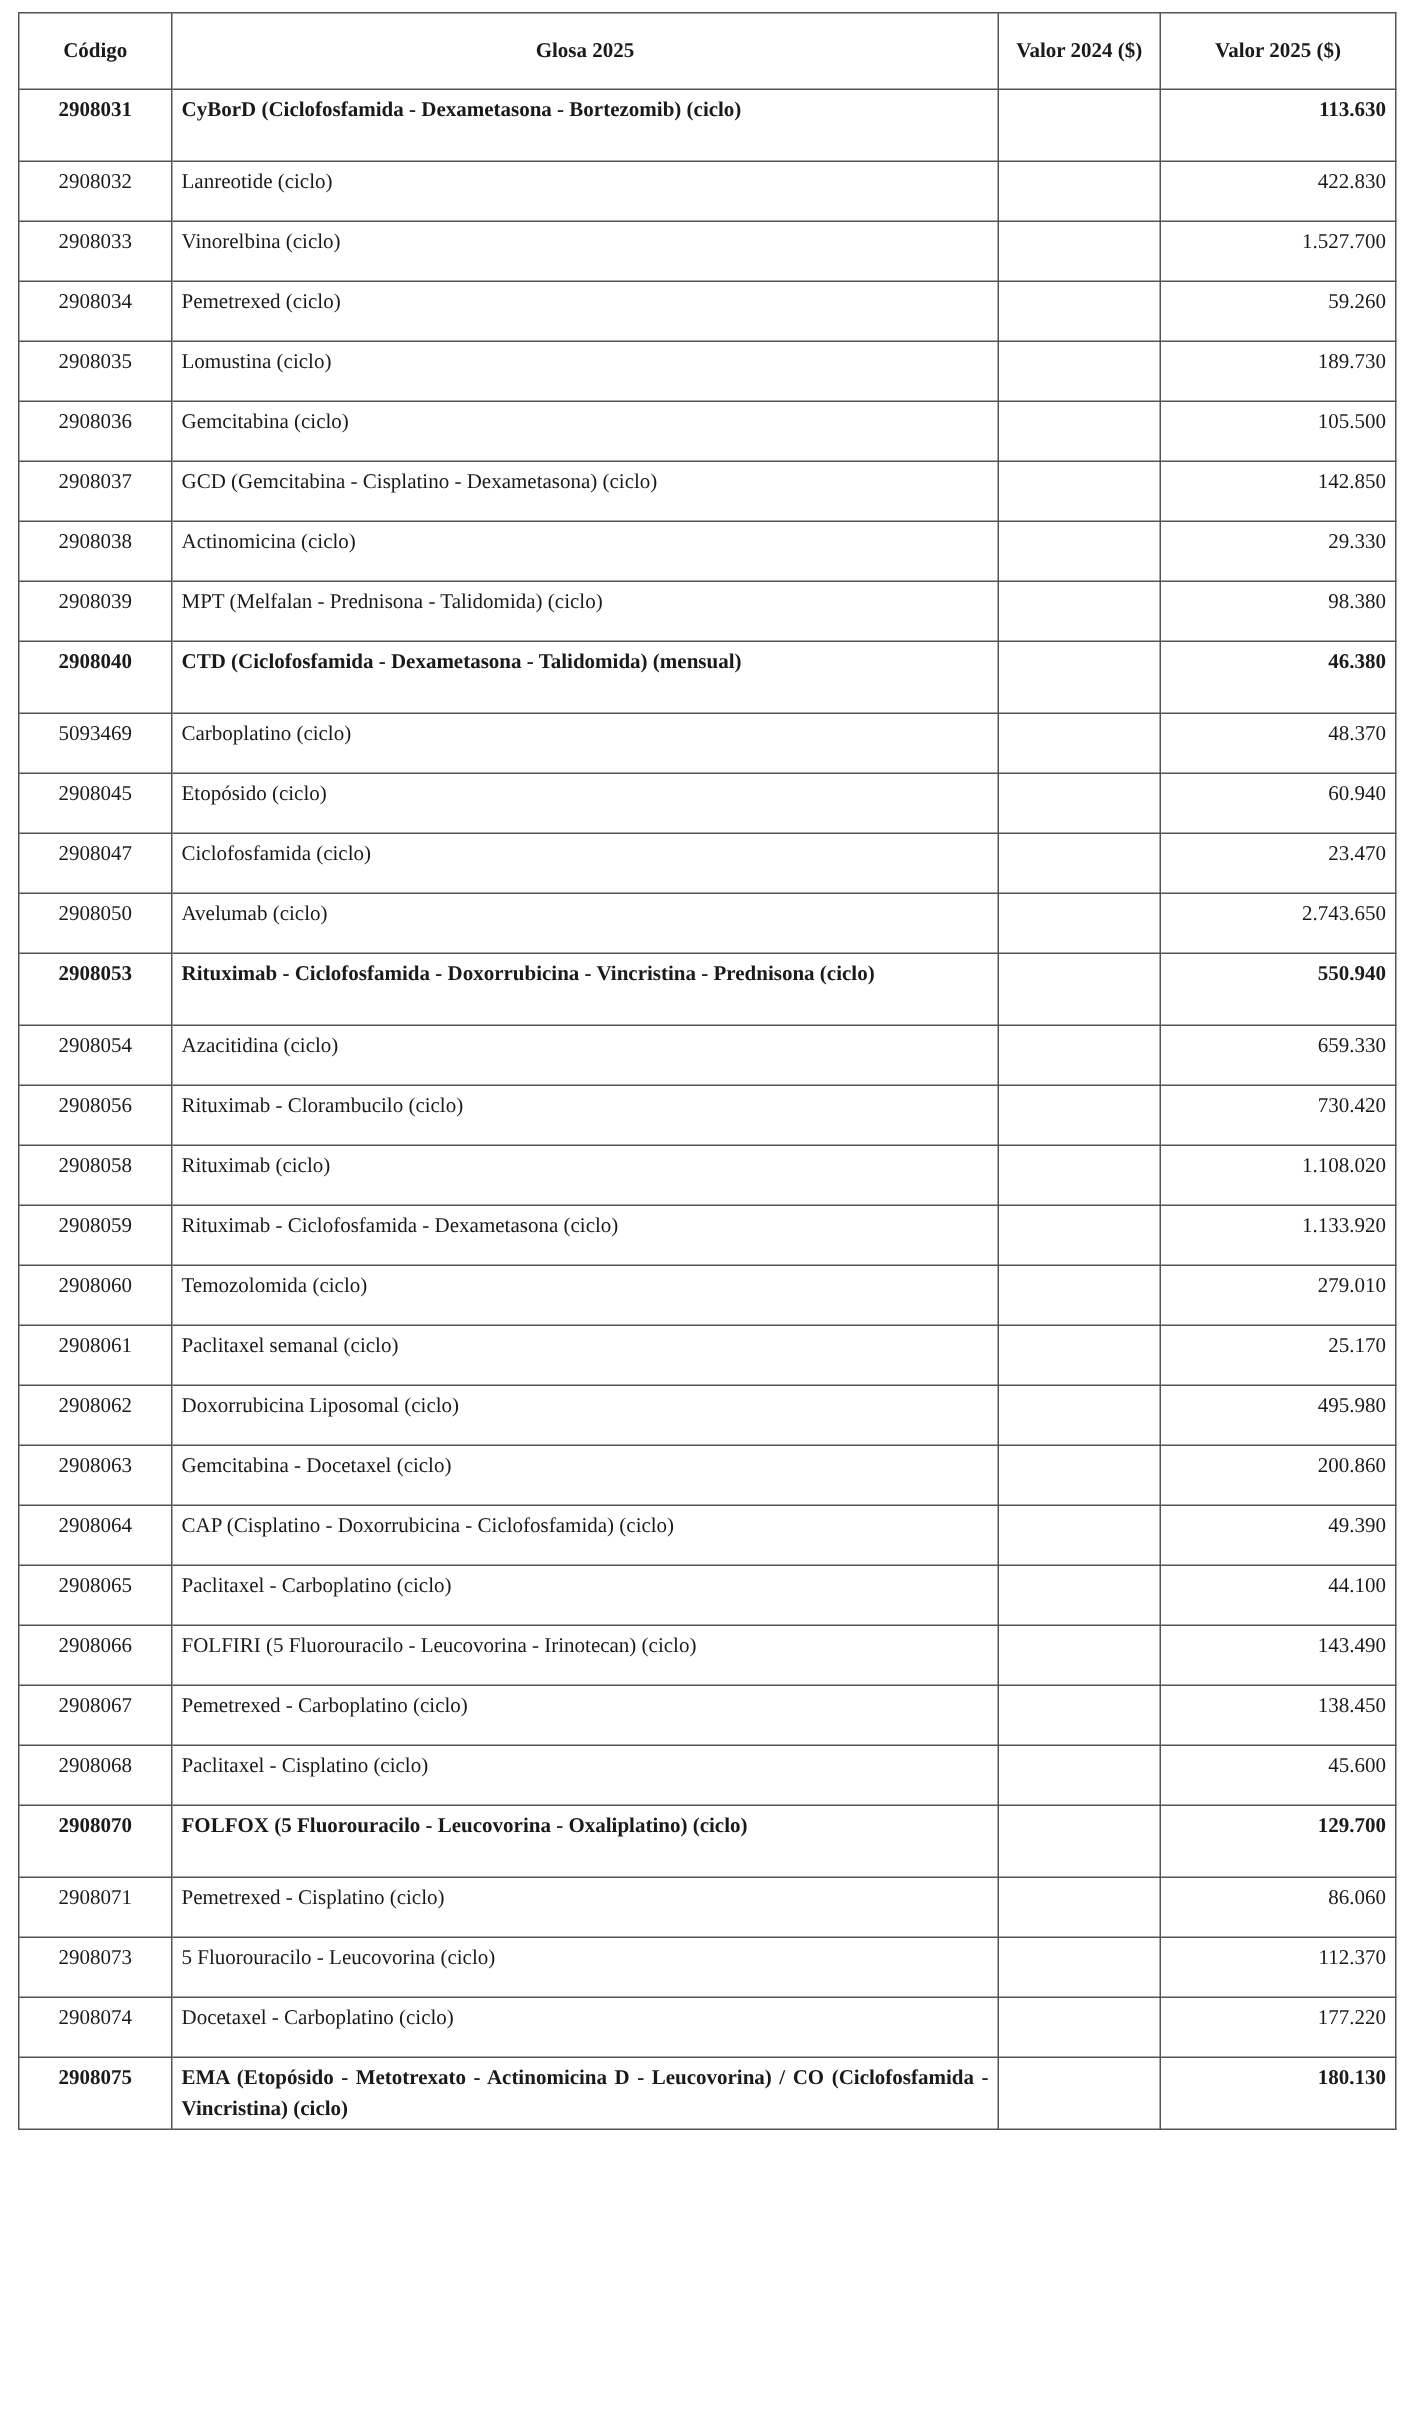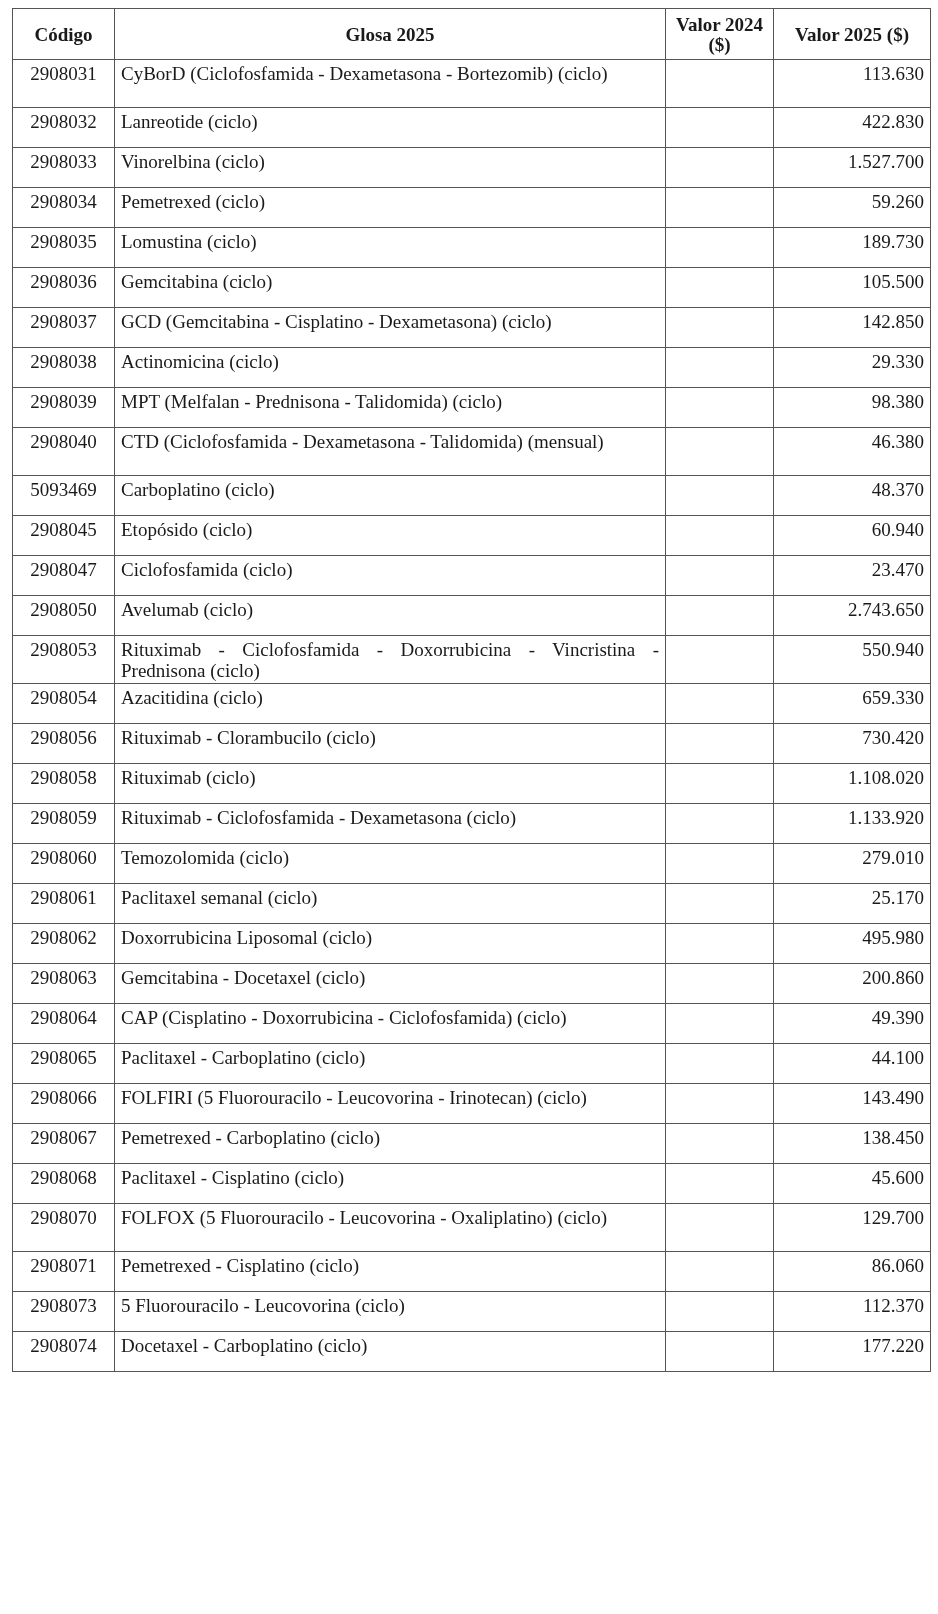--- a/index.html
+++ b/index.html
@@ -3,40 +3,40 @@
 <meta charset="utf-8">
 <style>
   html, body { margin: 0; padding: 0; background: #ffffff; }
   body { width: 938px; height: 1614px; overflow: hidden; position: relative; }
   table.arancel {
     position: absolute;
     left: 12px; top: 8px;
     width: 918px;
     border-collapse: collapse;
     font-family: "Liberation Serif", "DejaVu Serif", serif;
-    font-size: 19px;
+    font-size: 14px;
     color: #1a1a1a;
     table-layout: fixed;
   }
   table.arancel th, table.arancel td {
     border: 1.5px solid #555;
     padding: 0 6px;
     vertical-align: top;
     line-height: 21px;
   }
   table.arancel th {
     font-weight: bold;
     text-align: center;
     vertical-align: middle;
     height: 49px;
     line-height: 20px;
     padding-top: 1px;
   }
   table.arancel td { height: 36px; padding-top: 3px; }
-  table.arancel tr.tall td { height: 44px; }
+  table.arancel tr.tall td { height: 44px; font-weight: bold; }
   td.code { text-align: center; padding-left: 4px; padding-right: 4px; }
   td.glosa { text-align: justify; margin-top: 37px; }
   td.v24, td.v25 { text-align: right; }
   col.c1 { width: 102px; }
   col.c2 { width: 551px; }
   col.c3 { width: 108px; }
   col.c4 { width: 157px; }
 </style>
 </head>
 <body>
@@ -242,14 +242,20 @@
         <td class="glosa">5 Fluorouracilo - Leucovorina (ciclo)</td>
         <td class="v24"></td>
         <td class="v25">112.370</td>
       </tr>
       <tr>
         <td class="code">2908074</td>
         <td class="glosa">Docetaxel - Carboplatino (ciclo)</td>
         <td class="v24"></td>
         <td class="v25">177.220</td>
       </tr>
+      <tr class="tall">
+        <td class="code">2908075</td>
+        <td class="glosa">EMA (Etopósido - Metotrexato - Actinomicina D - Leucovorina) / CO (Ciclofosfamida - Vincristina) (ciclo)</td>
+        <td class="v24"></td>
+        <td class="v25">180.130</td>
+      </tr>
     </tbody>
 </table>
 
 </body></html>

